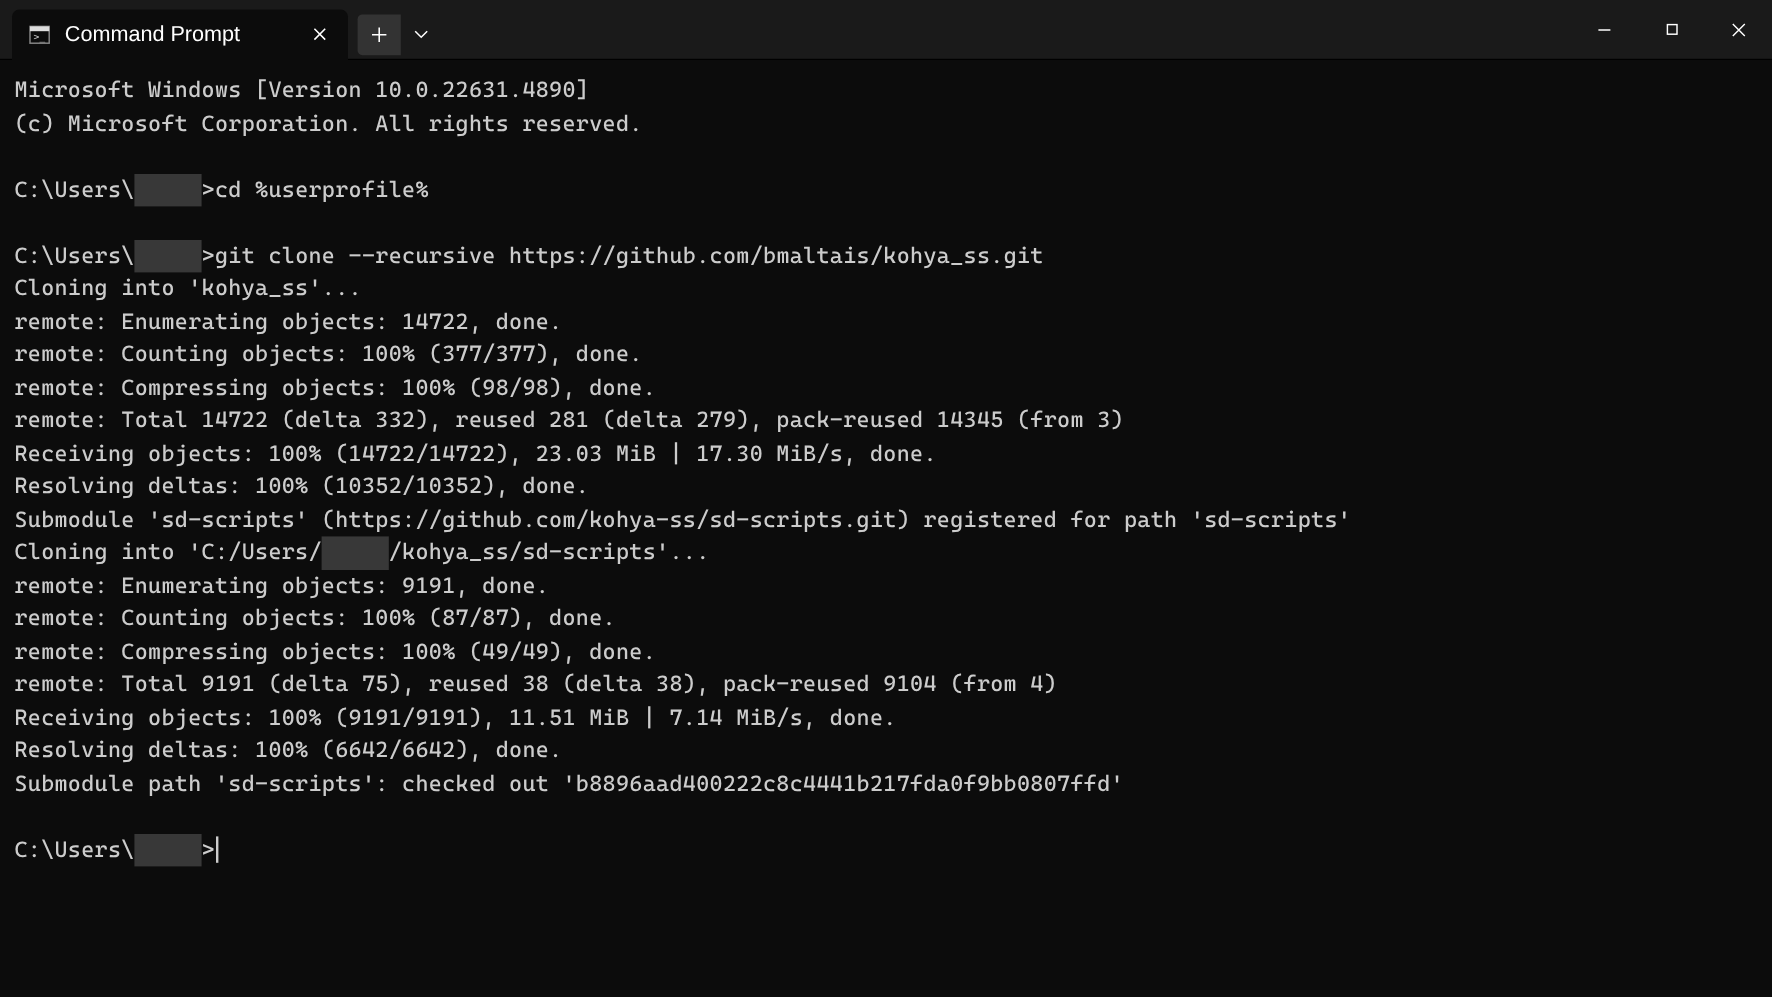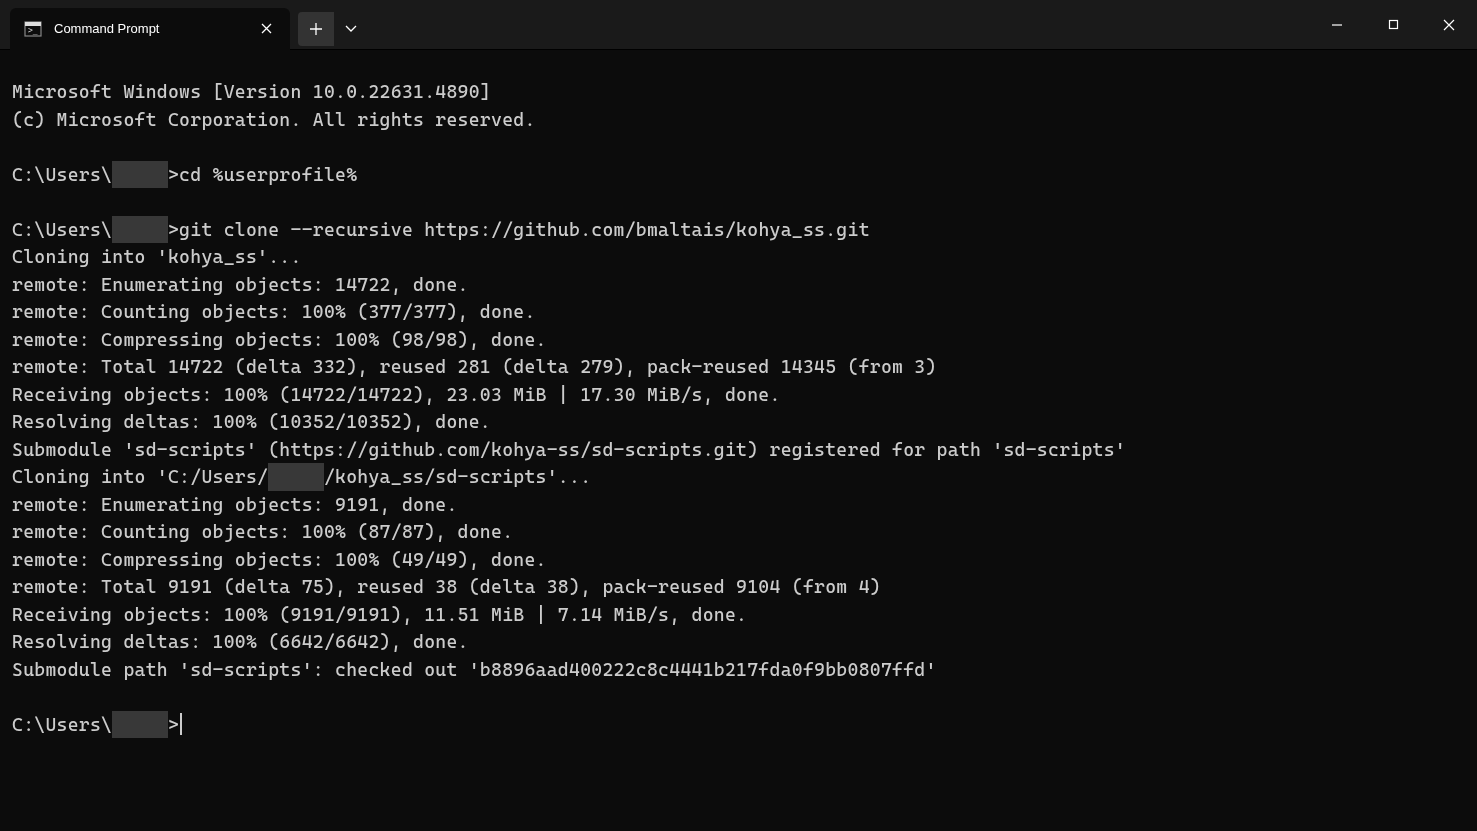--- a/index.html
+++ b/index.html
@@ -42,21 +42,21 @@
     .tab-icon {
       width: 18px;
       height: 18px;
       margin-right: 12px;
       display: flex;
       align-items: center;
       justify-content: center;
     }
     .tab-title {
       color: #ffffff;
-      font-size: 13px;
+      font-size: 18px;
       font-family: 'Segoe UI', sans-serif;
       flex: 1;
     }
     .tab-close {
       width: 24px;
       height: 24px;
       display: flex;
       align-items: center;
       justify-content: center;
       color: #ffffff;
@@ -100,21 +100,21 @@
     .window-btn {
       width: 56px;
       height: 40px;
       display: flex;
       align-items: center;
       justify-content: center;
       color: #ffffff;
       cursor: pointer;
     }
     .terminal-content {
-      padding: 28px 12px;
+      padding: 12px 12px;
       color: #cccccc;
       font-size: 18.5px;
       line-height: 27.5px;
       white-space: pre;
       font-family: 'Cascadia Mono', 'Consolas', monospace;
       letter-spacing: 0.3px;
     }
     .redacted {
       background: #383838;
       color: transparent;

